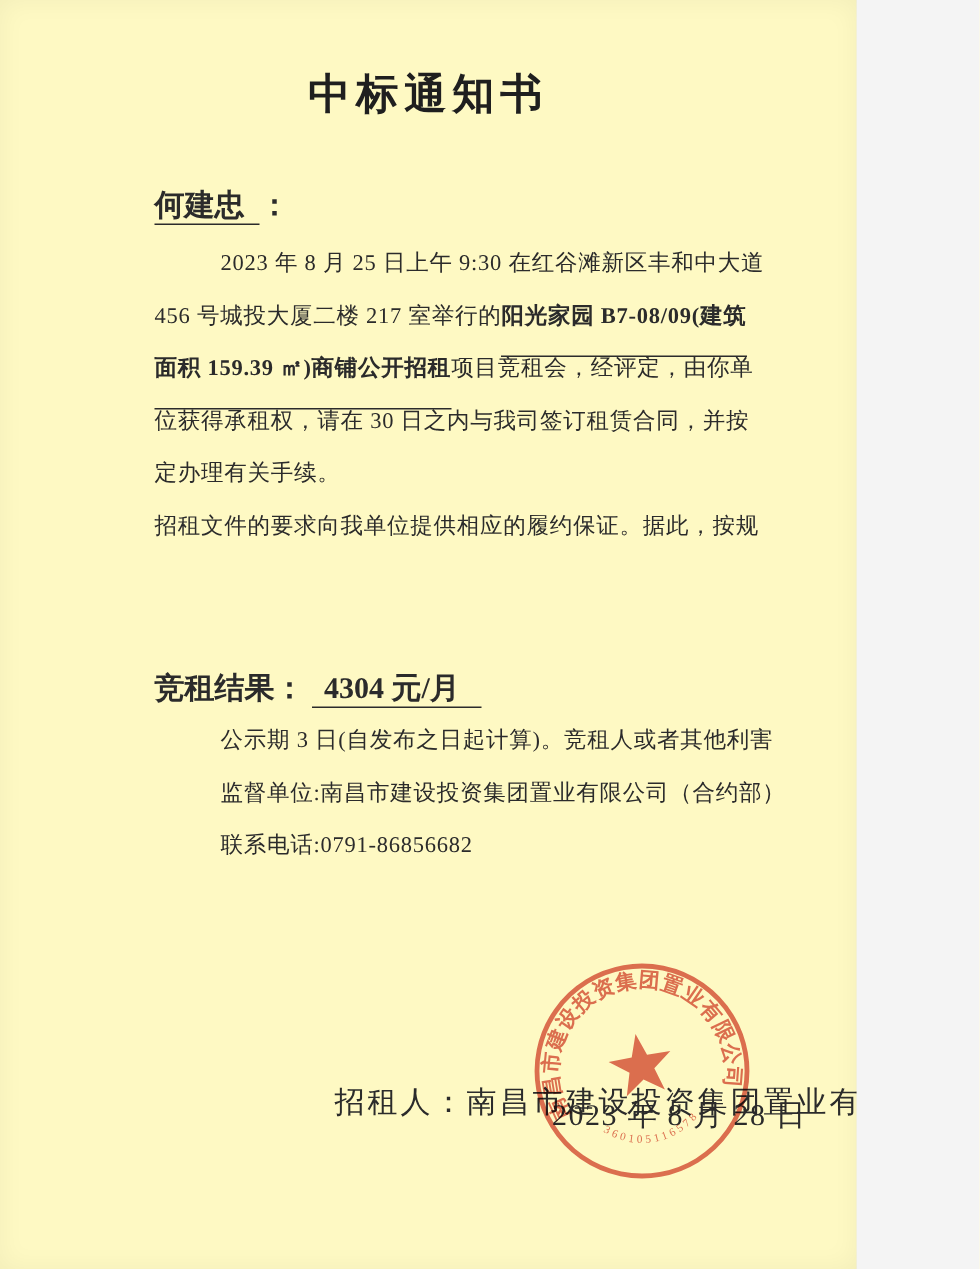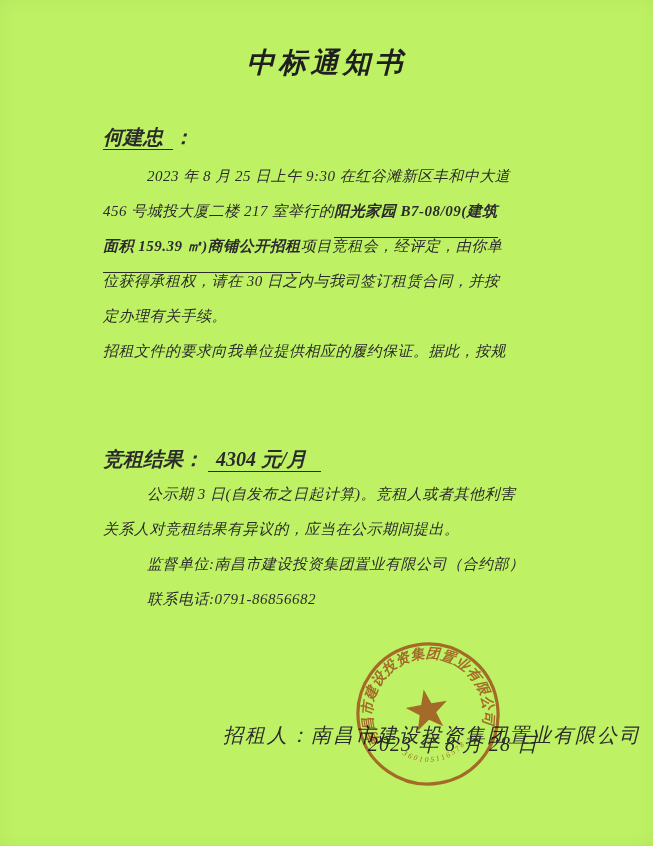--- a/index.html
+++ b/index.html
@@ -3,26 +3,25 @@
 <meta charset="utf-8">
 <style>
   html,body { margin:0; padding:0; }
   body {
     width:653px; height:846px;
     background:#f4f4f4;
     font-family:"Liberation Serif","DejaVu Serif",serif;
   }
   .page {
     position:relative;
-    width:653px; height:846px;
-    background:#bef264;
+    width:571px; height:846px;
+    background:#fef9c3;
     box-shadow: inset 0 0 18px rgba(0,0,0,0.05);
     overflow:hidden;
     color:#2b2b2b;
-    font-style:italic;
   }
   .title {
     position:absolute; top:44px; left:0; width:100%;
     text-align:center;
     font-size:28px; font-weight:700; letter-spacing:4px;
     color:#1f1f1f;
   }
   .addressee {
     position:absolute; top:122px; left:103px;
     font-size:20px; line-height:30px; font-weight:700;
@@ -86,21 +85,20 @@
     <div class="line"><span class="bu">面积 159.39 ㎡)商铺公开招租</span><span>项目竞租会，经评定，由你单</span></div>
     <div class="line">位获得承租权，请在 30 日之内与我司签订租赁合同，并按</div>
     <div class="line">定办理有关手续。</div>
     <div class="line">招租文件的要求向我单位提供相应的履约保证。据此，按规</div>
   </div>
 
   <div class="result"><span>竞租结果： </span><span class="value">4304 元/月</span></div>
 
   <div class="para para2">
     <div class="line indent">公示期 3 日(自发布之日起计算)。竞租人或者其他利害</div>
-    <div class="line">关系人对竞租结果有异议的，应当在公示期间提出。</div>
     <div class="line indent">监督单位:南昌市建设投资集团置业有限公司（合约部）</div>
     <div class="line indent">联系电话:0791-86856682</div>
   </div>
 
   <div class="sig-issuer">招租人：南昌市建设投资集团置业有限公司</div>
   <div class="sig-date">2023 年 8 月 28 日</div>
 
   <svg class="seal" viewBox="0 0 150 150" xmlns="http://www.w3.org/2000/svg">
     <defs>
       <path id="sealTopArc" d="M 22.4,94.2 A 56,56 0 1,1 127.6,94.2" fill="none"></path>

